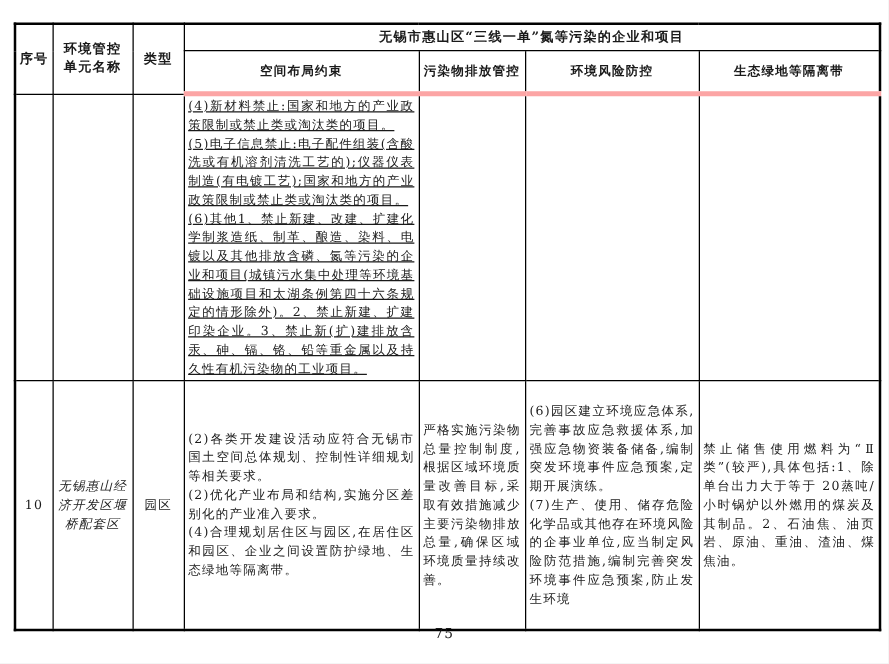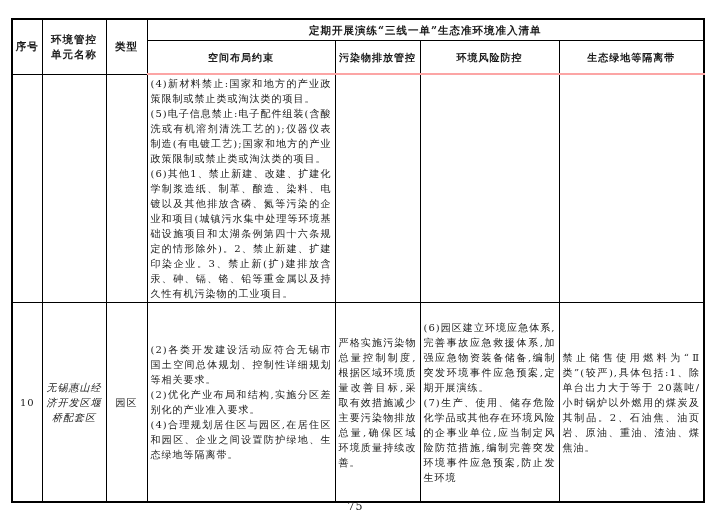--- a/index.html
+++ b/index.html
@@ -12,23 +12,23 @@
     position:absolute;left:11px;top:18px;width:692px;
     border-collapse:collapse;table-layout:fixed;
     border:2px solid #000;
   }
   table.doc th,table.doc td{
     border:1px solid #000;
     font-size:10px;line-height:15px;letter-spacing:1px;
     padding:1px 3px;vertical-align:middle;color:#1a1a1a;
   }
   tr.title-row th{height:20px;font-weight:bold;text-align:center;font-size:10.5px;padding:0 2px;}
-  tr.subhead-row th{height:30px;font-weight:bold;text-align:center;border-bottom:2px solid #fca5a5;}
+  tr.subhead-row th{height:30px;font-weight:bold;text-align:center;border-bottom:4px solid #fca5a5;}
   th.head-left{font-weight:bold;text-align:center;white-space:pre-line;border-bottom:2px solid #000;}
-  tr.row-a td{height:222px;vertical-align:top;}
+  tr.row-a td{height:222px;vertical-align:top;text-decoration:underline;}
   tr.row-b td{height:196px;}
   td.c-center{text-align:center;}
   td.unit-name{text-align:center;padding:0 8px;font-style:italic;}
   p.para{margin:0;text-align:justify;}
   .pageno{
     position:absolute;left:0;right:0;top:500px;text-align:center;
     font-size:11px;letter-spacing:1px;color:#1a1a1a;
   }
 </style>
 </head>
@@ -46,21 +46,21 @@
         <col style="width:139px">
         <col style="width:145px">
     </colgroup>
 
     <tbody>
         <tr class="title-row">
       <th rowspan="2" class="head-left">序号</th>
       <th rowspan="2" class="head-left">环境管控
 单元名称</th>
       <th rowspan="2" class="head-left">类型</th>
-      <th colspan="4">定期开展演练“三线一单”生态准环境准入清单</th>
+      <th colspan="4">无锡市惠山区“三线一单”氮等污染的企业和项目</th>
     </tr>
 
     <tr class="subhead-row">
       <th>空间布局约束</th>
       <th>污染物排放管控</th>
       <th>环境风险防控</th>
       <th>生态绿地等隔离带</th>
     </tr>
 
     <tr class="row-a">

